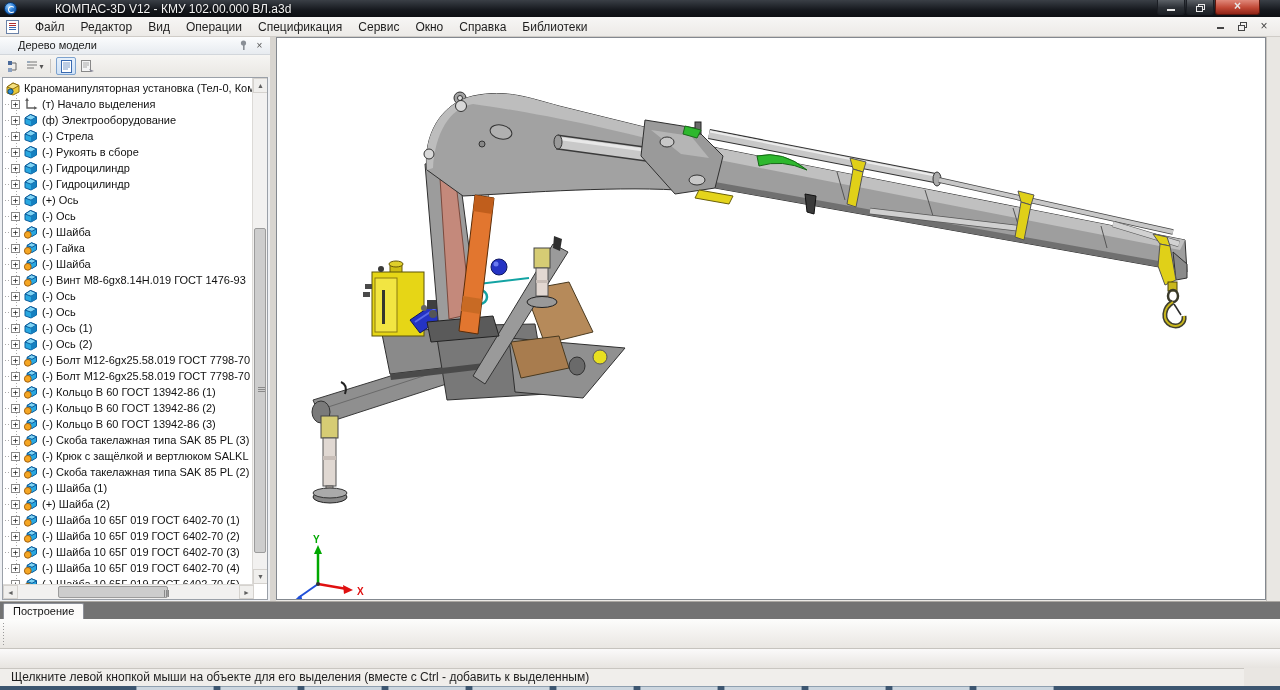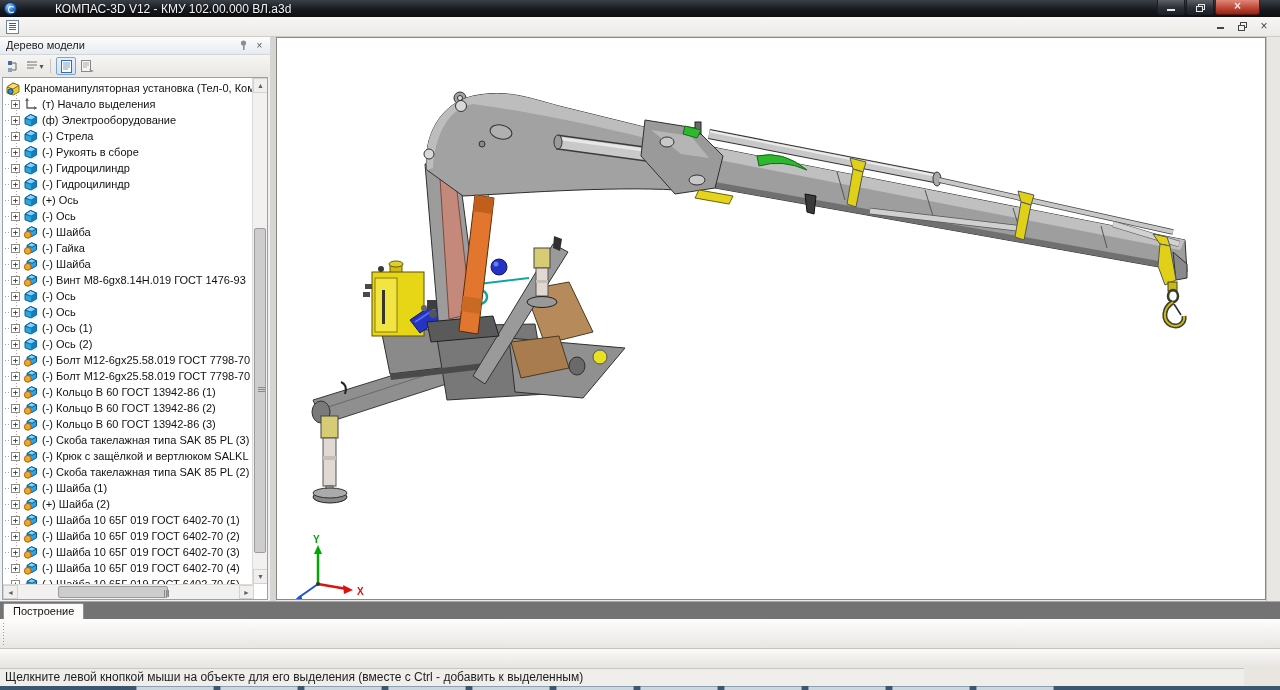--- a/index.html
+++ b/index.html
@@ -32,21 +32,21 @@
   .mdi-btn { width:16px; height:14px; text-align:center; font-size:11px; line-height:13px; }
   .mdi-btn svg { display:block; margin:2px auto 0; }
 
   
   #main { position:absolute; left:0; top:37px; width:1280px; height:564px; background:#eceae6; }
 
   
   #tree-panel { position:absolute; left:0; top:0; width:270px; height:564px; background:#eef0f3; }
   #tree-header { position:absolute; left:0; top:0; width:270px; height:18px;
     background:linear-gradient(#fbfcfd,#e7ebf0); border-bottom:1px solid #d2d6db;
-    font-size:11px; color:#222; line-height:17px; padding-left:6px; }
+    font-size:11px; color:#222; line-height:17px; padding-left:18px; }
   .hdr-ico { position:absolute; top:3px; width:13px; height:13px; text-align:center; font-size:10px; color:#555; line-height:12px; }
   #tree-toolbar { position:absolute; left:0; top:18px; width:270px; height:22px;
     background:linear-gradient(#f6f5f3,#e9e7e3); display:flex; align-items:center; padding-left:3px; gap:2px; }
   .tb-btn { width:20px; height:18px; border:1px solid transparent; border-radius:2px;
     display:flex; align-items:center; justify-content:center; }
   .tb-btn.pressed { border-color:#7da2ce; background:linear-gradient(#e6f0fb,#cfe2f7); }
   .tb-sep { width:1px; height:14px; background:#c9c6c1; margin:0 3px; }
   .tb-caret { font-size:8px; color:#555; margin-left:1px; }
 
   #tree-box { position:absolute; left:2px; top:40px; width:266px; height:523px;
@@ -86,21 +86,21 @@
   
   #tabrow { position:absolute; left:0; top:601px; width:1280px; height:18px; background:#737373; border-top:1px solid #aaa7a2; }
   #tab-postroenie { position:absolute; left:3px; top:1px; height:17px; background:#fcfbfa; border:1px solid #8e9199;
     border-bottom:none; border-radius:2px 2px 0 0; font-size:11px; padding:1px 9px 0; color:#111; }
   #stripA { position:absolute; left:0; top:619px; width:1280px; height:30px; background:linear-gradient(#fdfdfc,#e9e6e2);
     border-bottom:1px solid #c6c3be; }
   #stripA .grip-dots { position:absolute; left:3px; top:4px; width:1px; height:22px;
     background-image:linear-gradient(#9a9a9a 1px, transparent 1px); background-size:1px 3px; }
   #stripB { position:absolute; left:0; top:649px; width:1280px; height:19px; background:linear-gradient(#fbfafa,#e7e4e0); }
   #statusbar { position:absolute; left:0; top:668px; width:1244px; height:18px; background:#f0eeeb;
-    border-top:1px solid #c9c6c1; font-size:12px; color:#1d1d1d; line-height:17px; padding-left:5px; }
+    border-top:1px solid #c9c6c1; font-size:12px; color:#1d1d1d; line-height:17px; padding-left:11px; }
   #taskbar { position:absolute; left:0; top:686px; width:1280px; height:4px; background:#3d5670; overflow:hidden; }
   .task-box { position:absolute; top:0px; height:6px; width:78px; background:#ccd6df; border:1px solid #8fa0b0; border-radius:1px; }
 </style>
 </head>
 <body>
 
 <div id="titlebar">
   <div id="app-icon"></div>
   <div id="title-text">КОМПАС-3D V12 - КМУ 102.00.000 ВЛ.a3d</div>
   <div class="win-btn win-glyph" style="right:95px;">
@@ -112,20 +112,31 @@
     <svg width="9" height="8">
         <rect x="2.5" y="0.5" width="6" height="5" fill="none" stroke="#e8e8e8"></rect>
         <rect x="0.5" y="2.5" width="6" height="5" fill="#2c3036" stroke="#e8e8e8"></rect>
       </svg>
   </div>
   <div class="win-btn" id="btn-close" style="right:20px;">×</div>
 </div>
 
 <div id="menubar">
   <div id="menu-doc-icon"></div>
+  <div id="menu-items" style="display:flex;">
+      <span class="menu-item">Файл</span>
+      <span class="menu-item">Редактор</span>
+      <span class="menu-item">Вид</span>
+      <span class="menu-item">Операции</span>
+      <span class="menu-item">Спецификация</span>
+      <span class="menu-item">Сервис</span>
+      <span class="menu-item">Окно</span>
+      <span class="menu-item">Справка</span>
+      <span class="menu-item">Библиотеки</span>
+    </div>
   <div id="mdi-controls">
     <span class="mdi-btn">
       <svg width="7" height="7">
           <rect x="0" y="5" width="7" height="2" fill="#444"></rect>
         </svg>
       </span>
     <span class="mdi-btn">
       <svg width="9" height="9">
           <rect x="2.5" y="0.5" width="6" height="5" fill="none" stroke="#444"></rect>
           <rect x="0.5" y="3.5" width="6" height="5" fill="#f0efee" stroke="#444"></rect>

